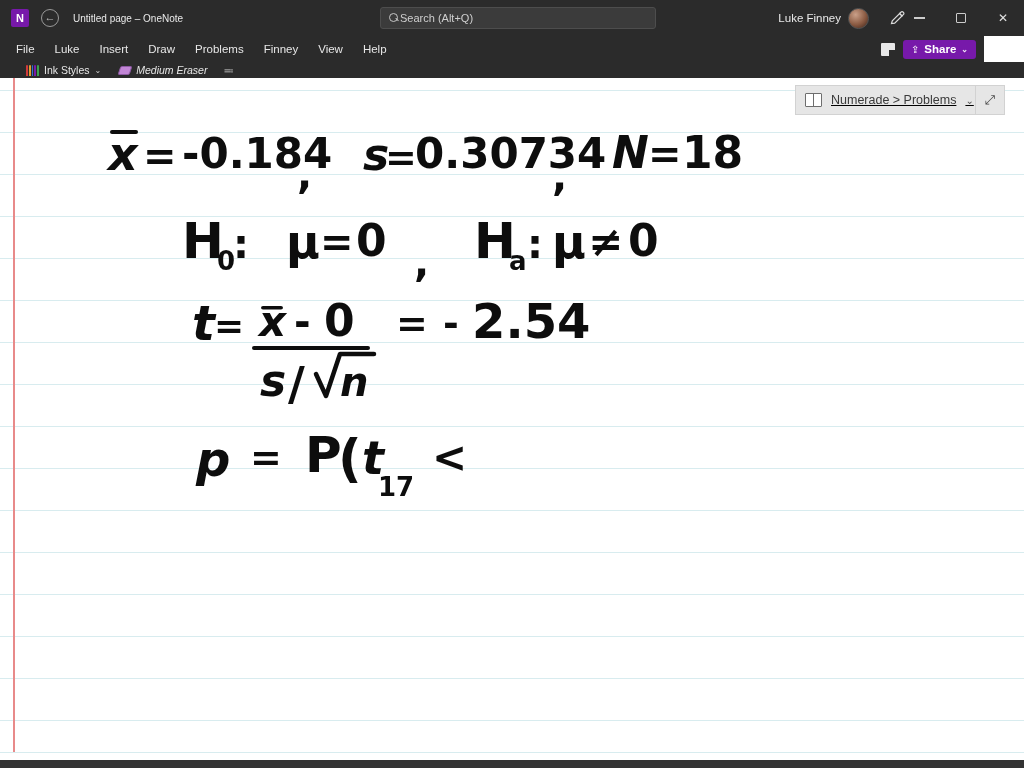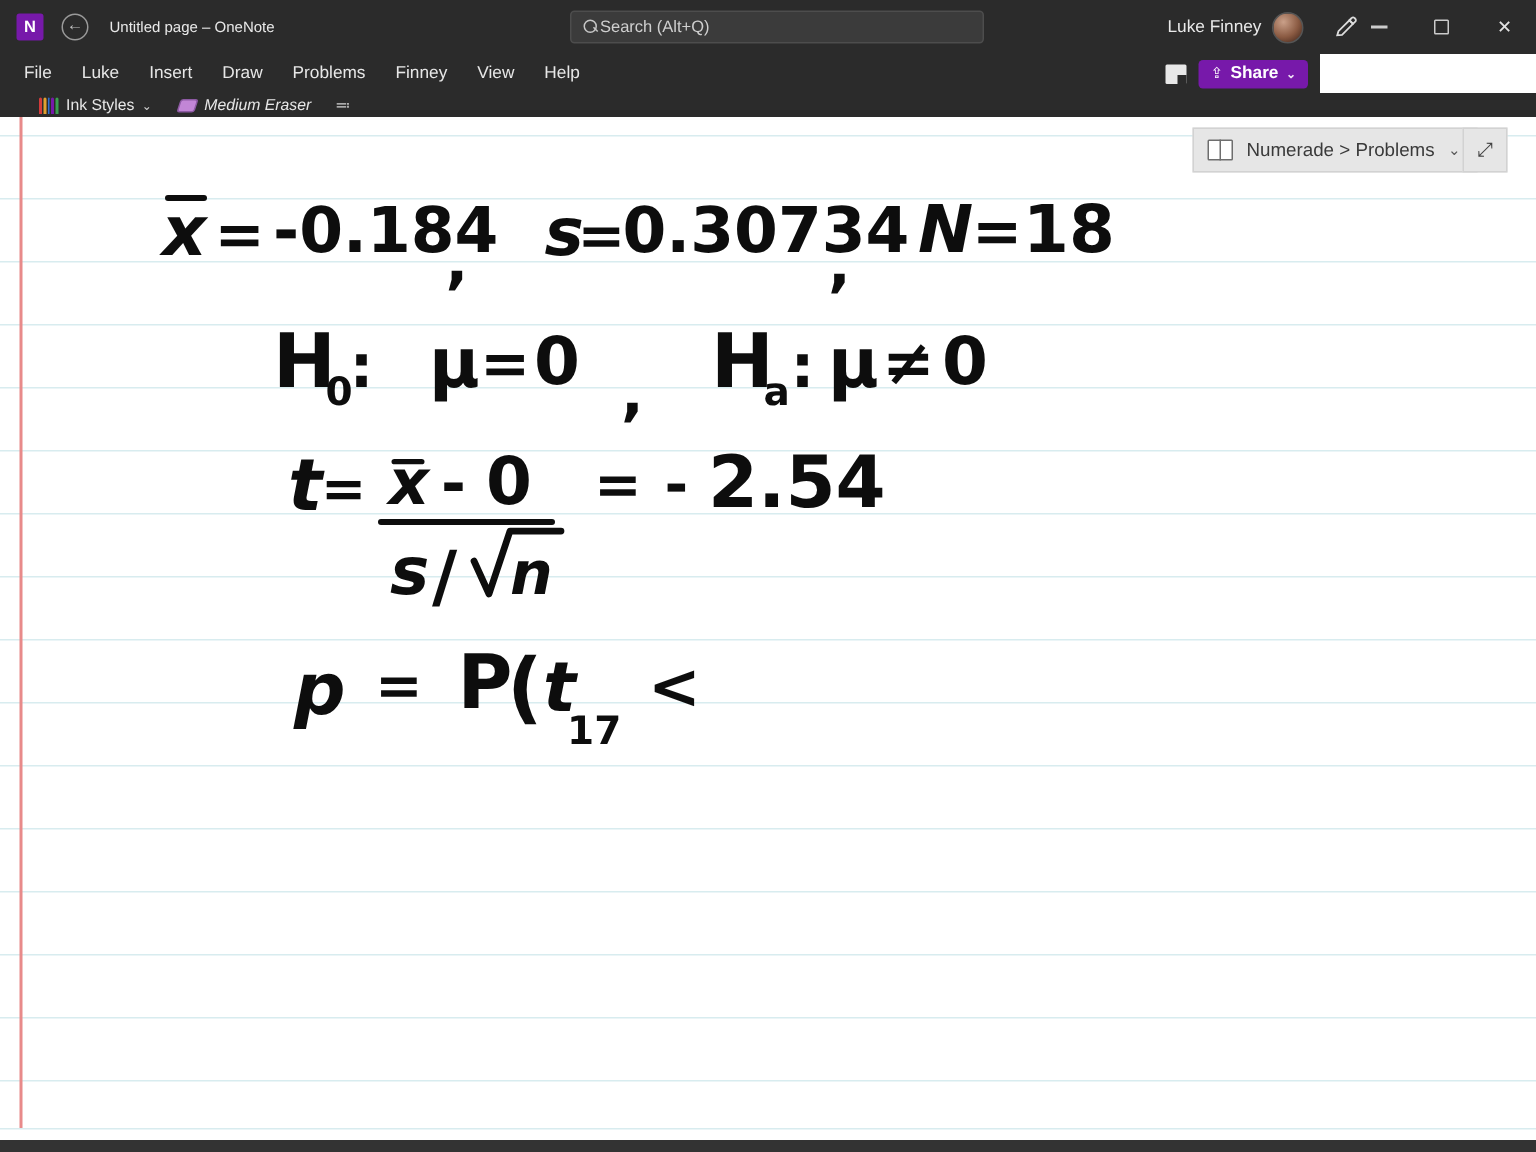--- a/index.html
+++ b/index.html
@@ -67,21 +67,21 @@
     color: #e2e2e2; font-size: 12px;
   }
   .winbtn.min  { right: 84px; }
   .winbtn.max  { right: 42px; }
   .winbtn.close{ right: 0px; }
   .winbtn .bar-min { width: 11px; height: 1.3px; background: #ccc; }
   .winbtn .sq-max  { width: 10px; height: 10px; border: 1.3px solid #ccc; border-radius: 1px; }
 
   
   .ribbon {
-    position: absolute; left: 0; top: 36px; width: 880px; height: 26px;
+    position: absolute; left: 0; top: 36px; width: 984px; height: 26px;
     background: #2b2b2b; display: flex; align-items: flex-start;
   }
   .rtab {
     color: #e7e7e7; font-size: 11.5px; padding: 0 10px; height: 26px;
     display: flex; align-items: center; white-space: nowrap;
   }
   .rtab:first-child { margin-left: 6px; }
   .ribbon-right {
     position: absolute; right: 0; top: 0; height: 26px;
     display: flex; align-items: center; gap: 8px; padding-right: 8px;
@@ -140,21 +140,21 @@
   }
   .bottombar {
     position: absolute; left: 0; top: 760px; width: 1024px; height: 8px;
     background: #333333;
   }
 
   
   .crumbpanel {
     position: absolute; left: 795px; top: 85px; height: 30px;
     background: #e6e6e6; border: 1px solid #d2d2d2;
-    display: flex; align-items: center; padding: 0 10px 0 9px; gap: 9px;
+    display: flex; align-items: center; padding: 0 10px 0 9px; gap: 9px; text-decoration: underline;
   }
   .nb-icon {
     width: 17px; height: 14px; border: 1.4px solid #6e6e6e; border-radius: 1px;
     background: #fff; position: relative; flex: none;
   }
   .nb-icon::before {
     content: ""; position: absolute; left: 6.5px; top: -1.4px; bottom: -1.4px;
     width: 1.4px; background: #6e6e6e;
   }
   .crumbtext { color: #3a3a3a; font-size: 12.5px; white-space: nowrap; }

